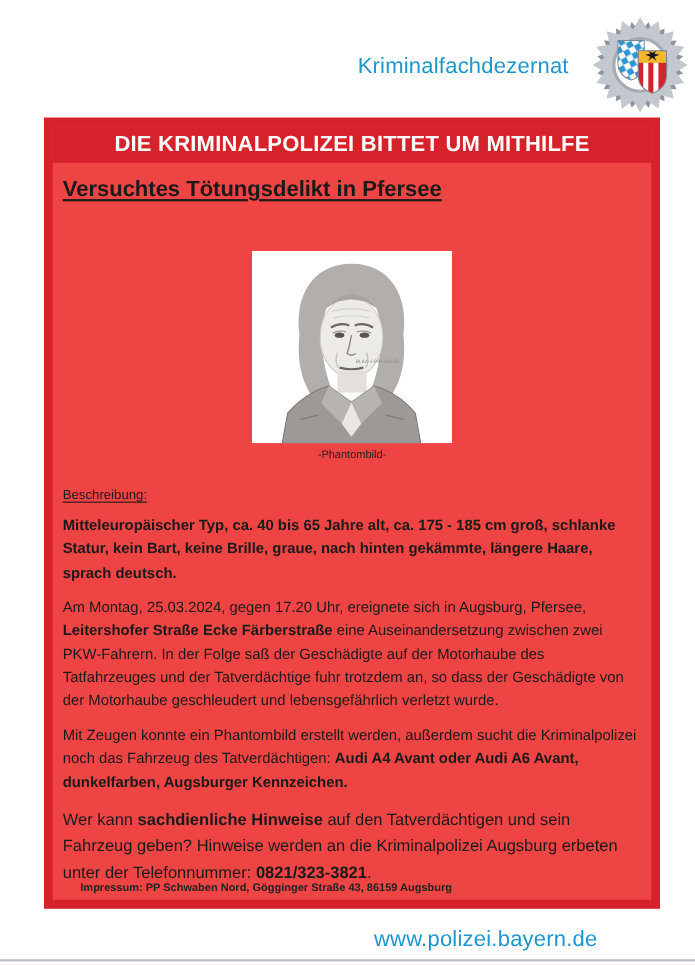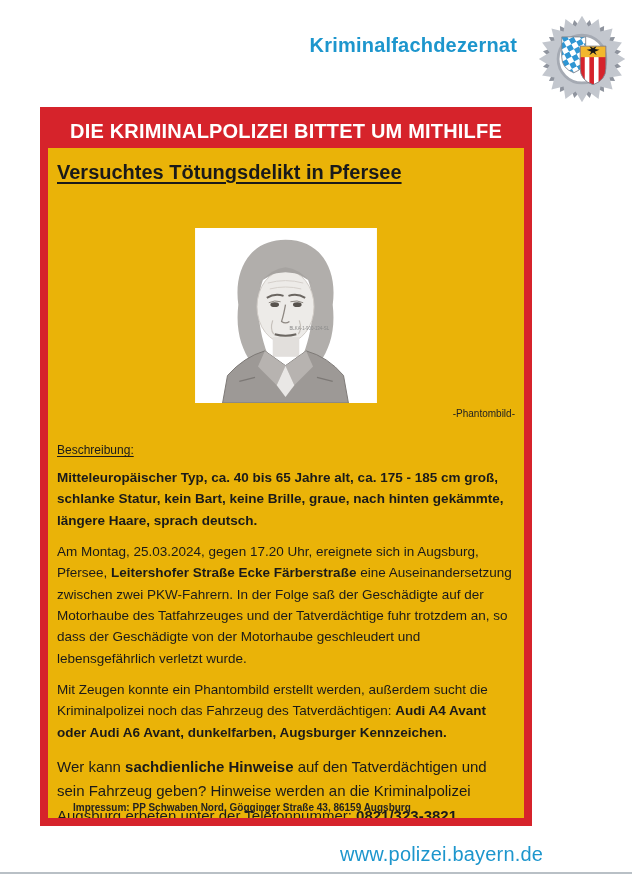--- a/index.html
+++ b/index.html
@@ -9,44 +9,44 @@
   }
   *{margin:0;padding:0;box-sizing:border-box;}
   html,body{background:#ffffff;}
   body{
     width:632px;height:877px;position:relative;overflow:hidden;
     font-family:"Liberation Sans","DejaVu Sans",sans-serif;color:var(--ink);
   }
 
   
   .header-org{
-    position:absolute;top:34px;right:115px;text-align:right;
-    color:var(--blue);font-weight:bold;font-size:20px;line-height:22px;
+    position:absolute;top:49px;right:115px;text-align:right;
+    color:var(--blue);font-weight:normal;font-size:20px;line-height:22px;
     letter-spacing:.2px;
   }
   .logo{position:absolute;top:12px;left:536px;width:92px;height:94px;}
 
   
   .redbox{
-    position:absolute;left:40px;top:107px;width:492px;height:719px;
-    border:8px solid var(--red);background:#eab308;
+    position:absolute;left:40px;top:107px;width:560px;height:719px;
+    border:8px solid var(--red);background:#ef4444;
   }
   .banner{
     height:33px;background:var(--red);color:#fff;
     display:flex;align-items:center;justify-content:center;
     font-weight:bold;font-size:20px;letter-spacing:.2px;white-space:nowrap;
   }
   .box-content{position:relative;height:670px;padding:0 9px;overflow:hidden;}
   .poster-title{
     margin-top:13px;font-size:20px;font-weight:bold;
     text-decoration:underline;text-decoration-thickness:2px;text-underline-offset:3px;
   }
   .portrait-wrap{text-align:center;margin-top:44px;line-height:0;}
   .portrait-wrap svg{display:inline-block;}
-  .portrait-caption{margin-top:5px;text-align:right;font-size:10px;line-height:12px;color:#222;}
+  .portrait-caption{margin-top:5px;text-align:center;font-size:10px;line-height:12px;color:#222;}
   .desc-label{margin-top:23px;font-size:12px;text-decoration:underline;text-underline-offset:2px;}
   .paras p{margin-top:10px;font-size:13.5px;line-height:1.58;}
   .paras p.lead{font-weight:bold;}
   .paras p.large{font-size:15px;line-height:1.63;margin-top:12px;}
   .paras b{font-weight:bold;}
   .impressum{
     position:absolute;left:9px;bottom:5px;font-size:10px;font-weight:bold;color:#222;padding-left:16px;
   }
 
   

